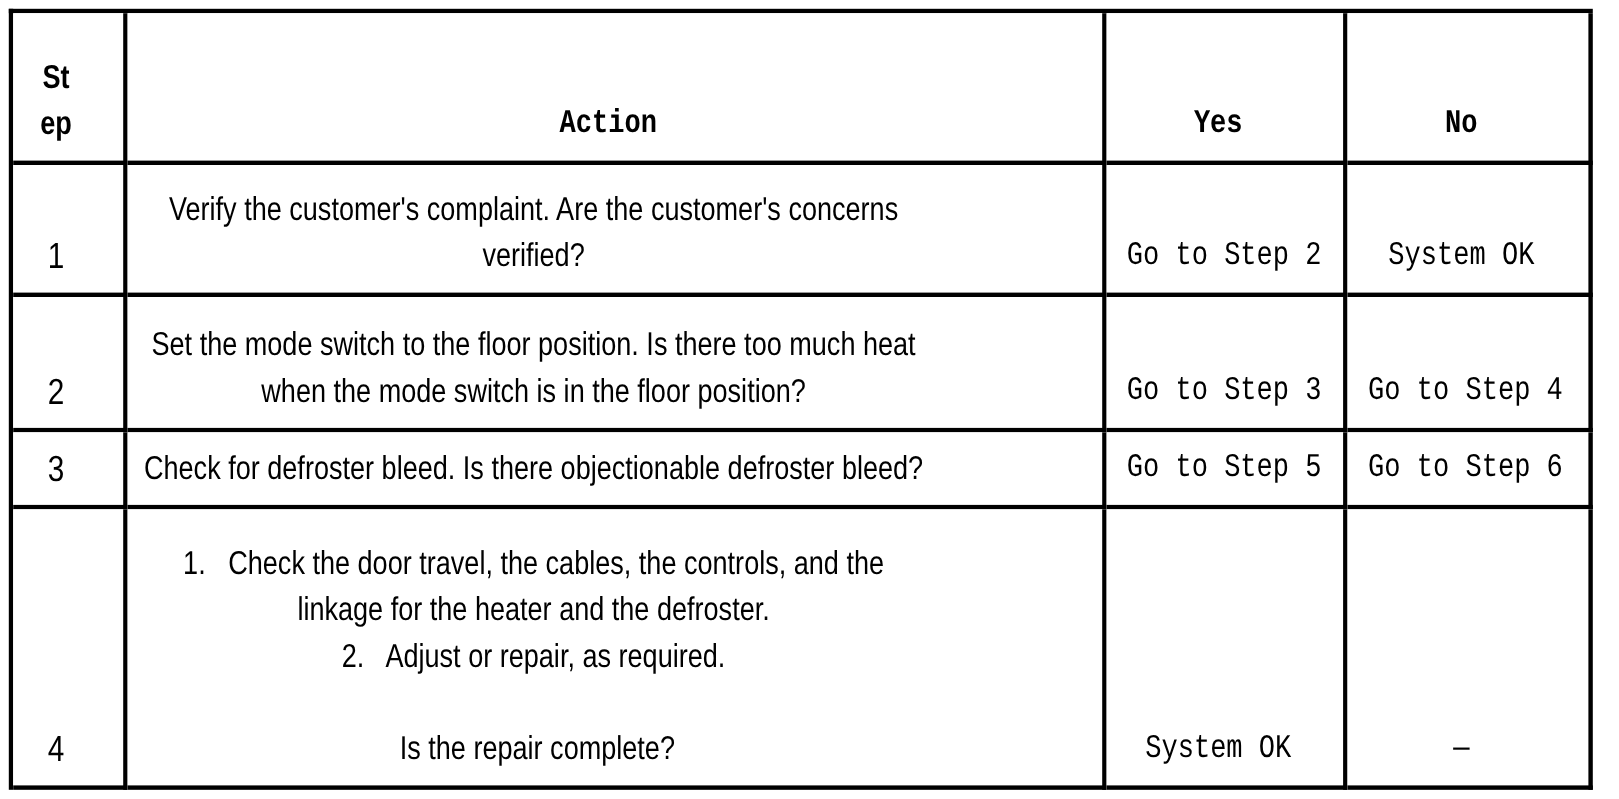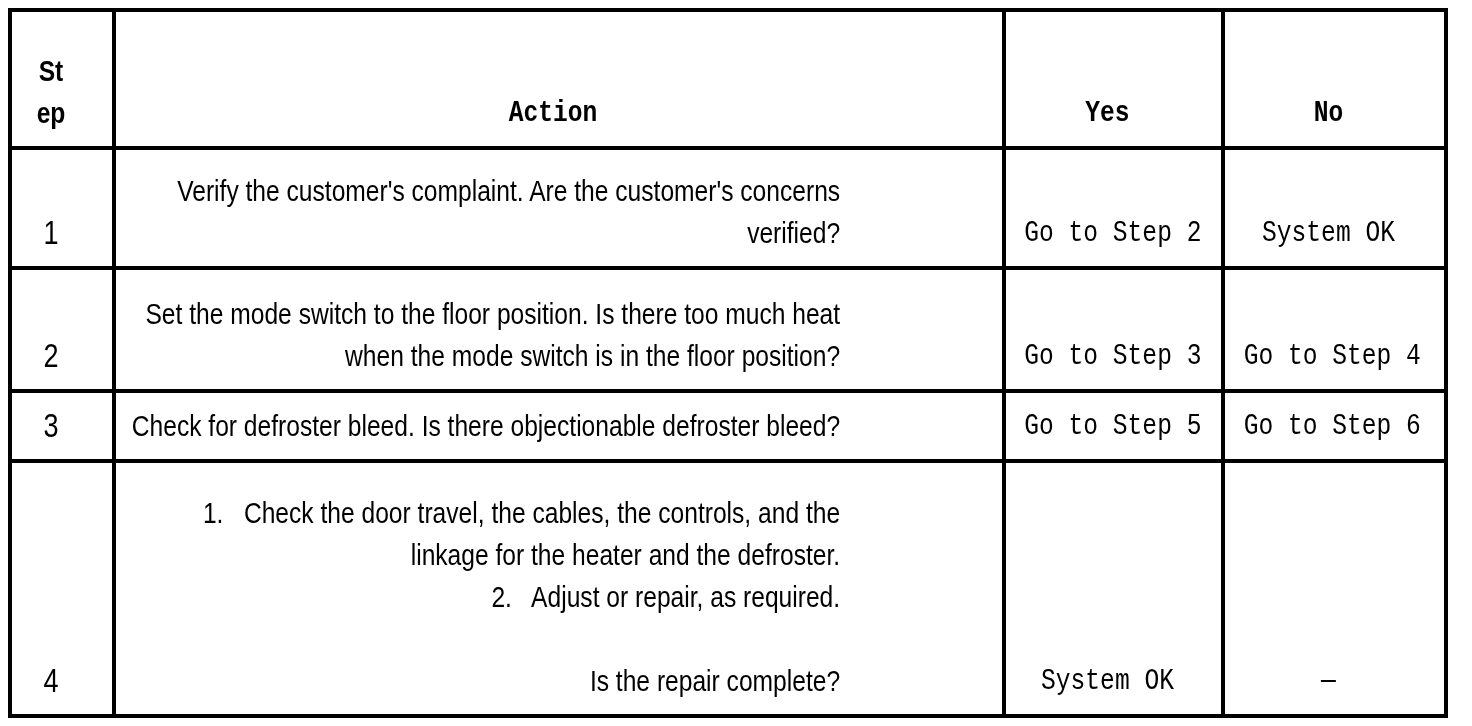--- a/index.html
+++ b/index.html
@@ -40,21 +40,21 @@
   .line {
     font-size: 30px;
     line-height: 42px;
     min-height: 42px;
     white-space: pre;
     transform: scaleX(0.82);
   }
   th .line { font-weight: bold; }
   .col-step { text-align: center; padding-right: 22px !important; }
   td.col-step .line { font-size: 33px; }
-  .col-action { text-align: right; padding-left: 14px !important; padding-right: 6px !important; }
+  .col-action { text-align: center; padding-left: 14px !important; padding-right: 6px !important; }
   .col-action .line { transform-origin: 0 100%; }
   .col-yes, .col-no { text-align: center; padding-right: 12px !important; font-family: Liberation Mono, monospace; }
   .col-step .line, .col-yes .line, .col-no .line { transform-origin: 50% 100%; }
   tr.r-header { height: 138px; }
   tr.r-0 { height: 120px; }
   tr.r-1 { height: 123px; }
   tr.r-2 { height: 70px; }
   tr.r-3 { height: 255px; }
 </style>
 </head>

